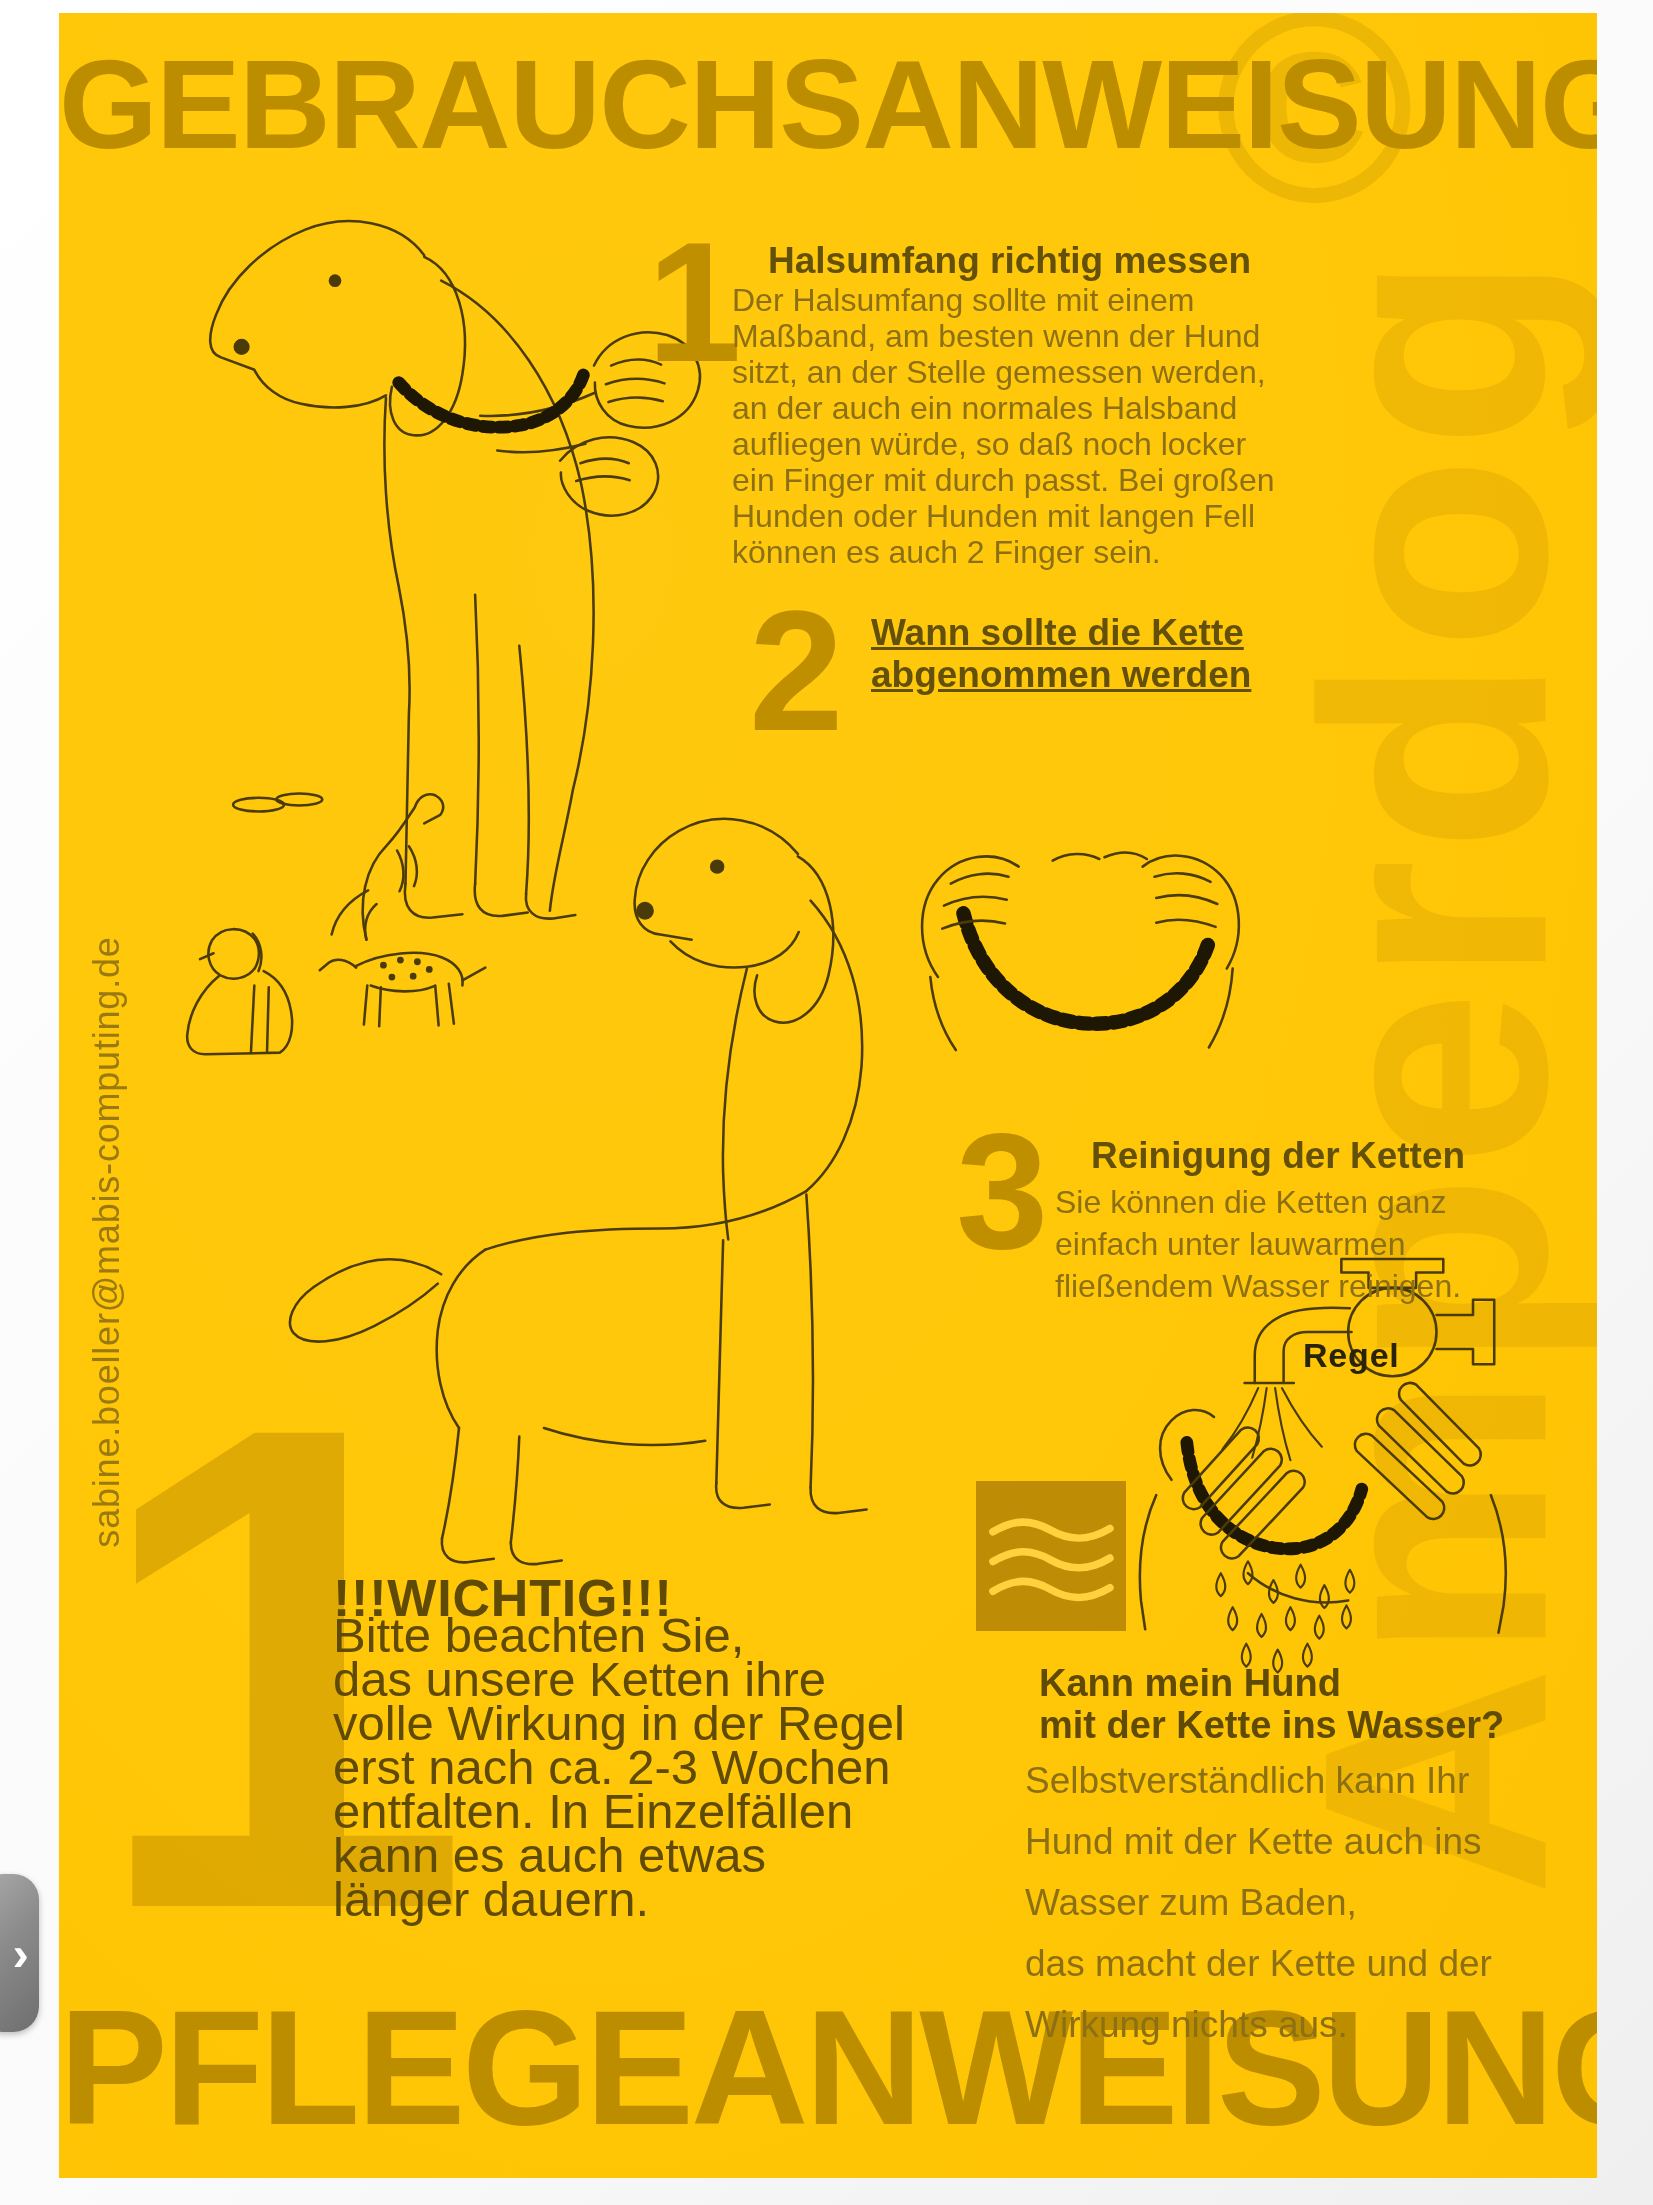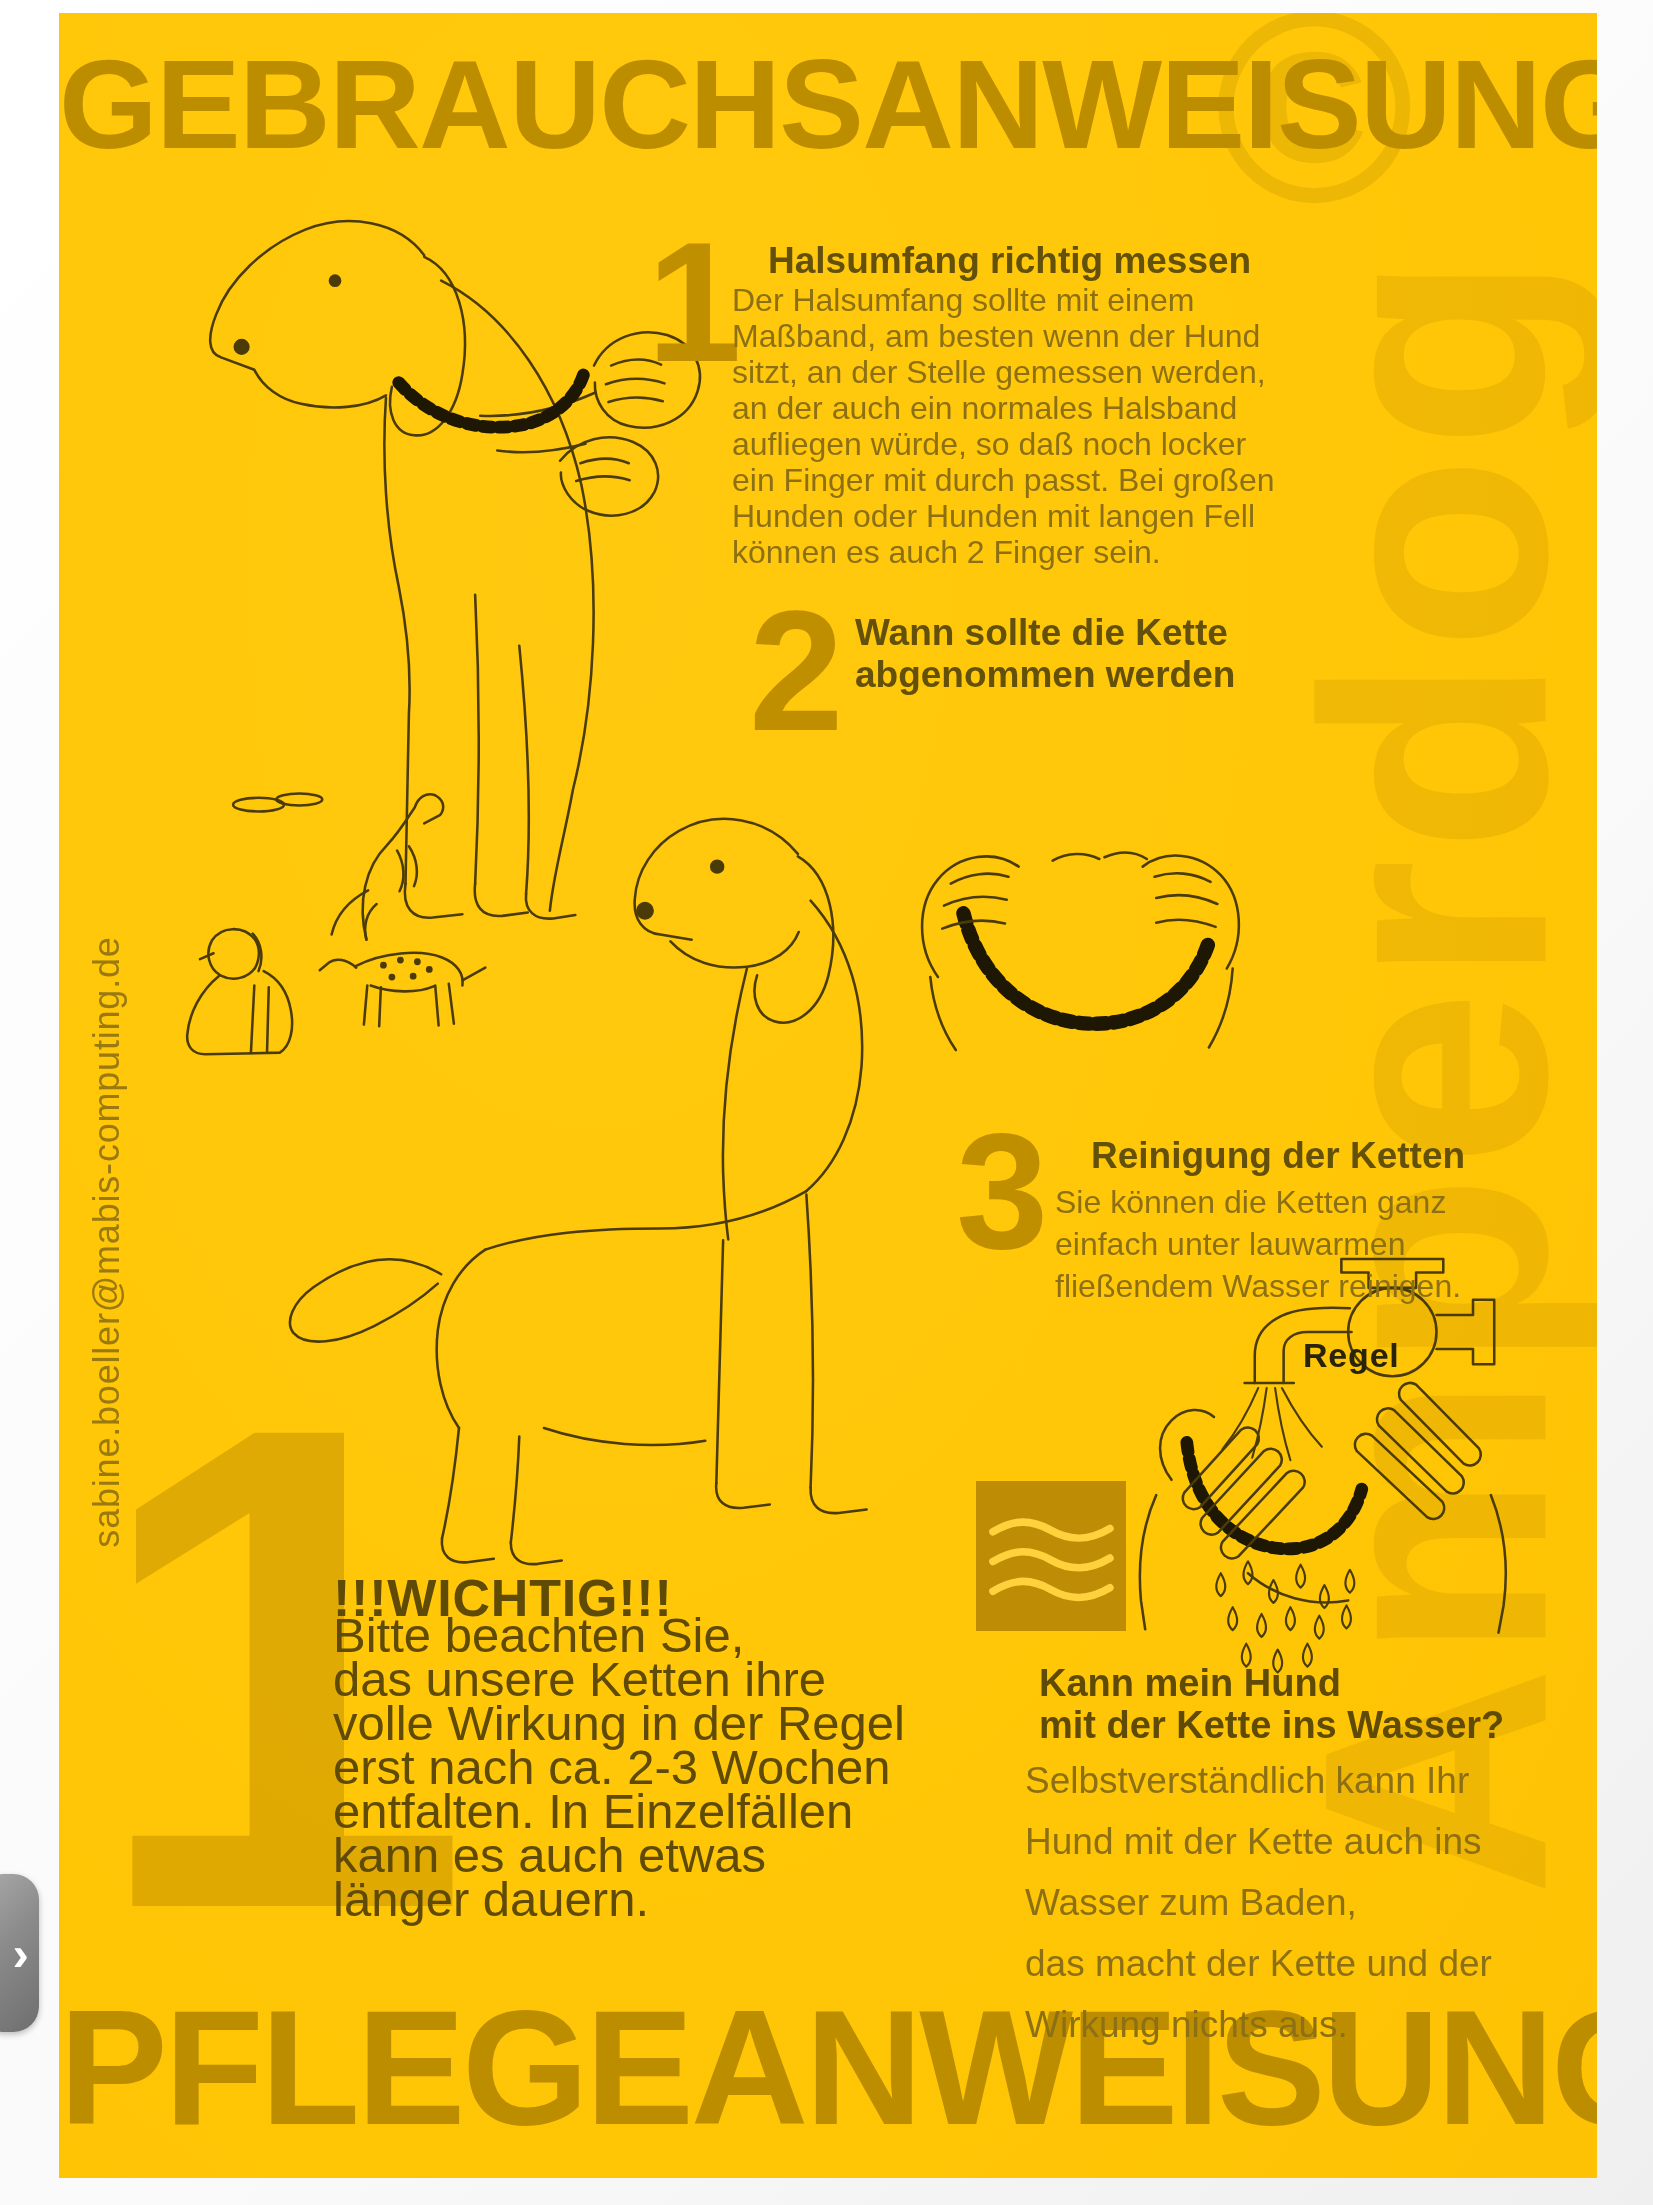--- a/index.html
+++ b/index.html
@@ -31,21 +31,21 @@
     transform:translate(-50%,-50%) rotate(-90deg);
   }
   .secnum{font-weight:bold;color:#bf8f00;line-height:0.88;}
   .s1-num{left:588px;top:215px;font-size:170px;}
   .s2-num{left:690px;top:584px;font-size:170px;}
   .s3-num{left:897px;top:1105px;font-size:166px;}
   .sechead{font-size:37px;font-weight:bold;color:#63500a;line-height:42px;white-space:pre-line;margin-left:36px;}
   .secbody{font-size:32px;color:#8d7014;white-space:pre-line;}
   .s1-head{left:673px;top:227px;}
   .s1-body{left:673px;top:269px;line-height:36px;}
-  .s2-head{left:760px;top:599px;}
+  .s2-head{left:776px;top:599px;text-decoration:underline;}
   .s2-body{left:790px;top:687px;line-height:40px;}
   .s3-head{left:996px;top:1122px;}
   .s3-body{left:996px;top:1168px;line-height:42px;}
   .wichtig-head{left:274px;top:1555px;font-size:52px;font-weight:bold;color:#5f4a06;letter-spacing:0.8px;}
   .wichtig-body{left:274px;top:1600px;font-size:49px;font-weight:normal;color:#5f4a06;line-height:44px;white-space:pre-line;}
   .wq-head{left:980px;top:1649px;font-size:38px;font-weight:bold;color:#5f4a06;line-height:42px;white-space:pre-line;}
   .wq-body{left:966px;top:1737px;font-size:37px;color:#8d7014;line-height:61px;white-space:pre-line;}
   .tap-label{left:1244px;top:1323px;font-size:34px;font-weight:600;color:#2a230c;letter-spacing:0.8px;}
   .waves-box{left:917px;top:1468px;width:150px;height:150px;}
   .artwork{left:0;top:0;width:1538px;height:2165px;pointer-events:none;}

